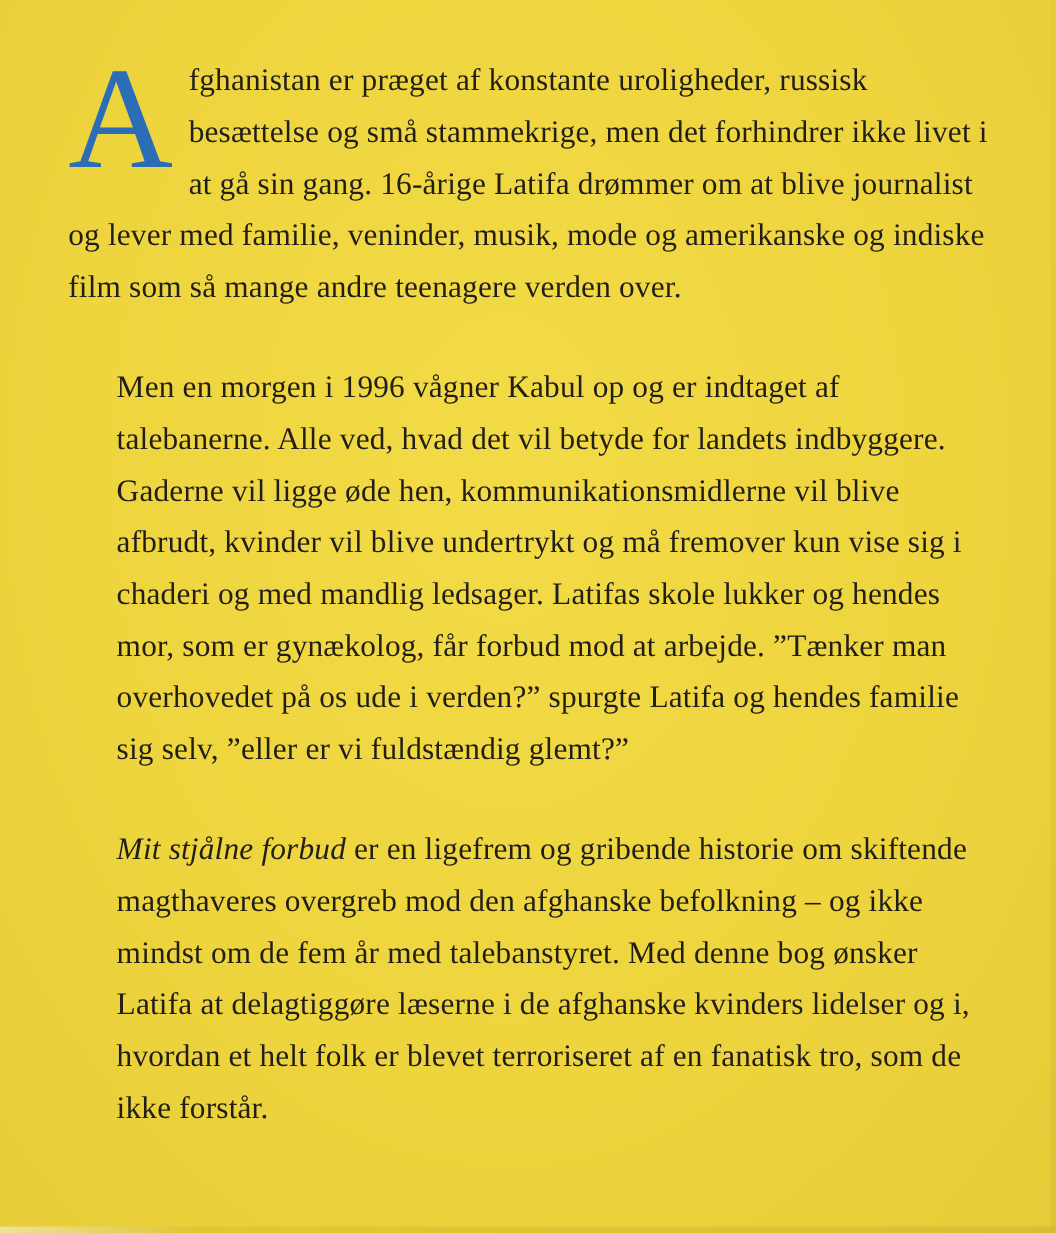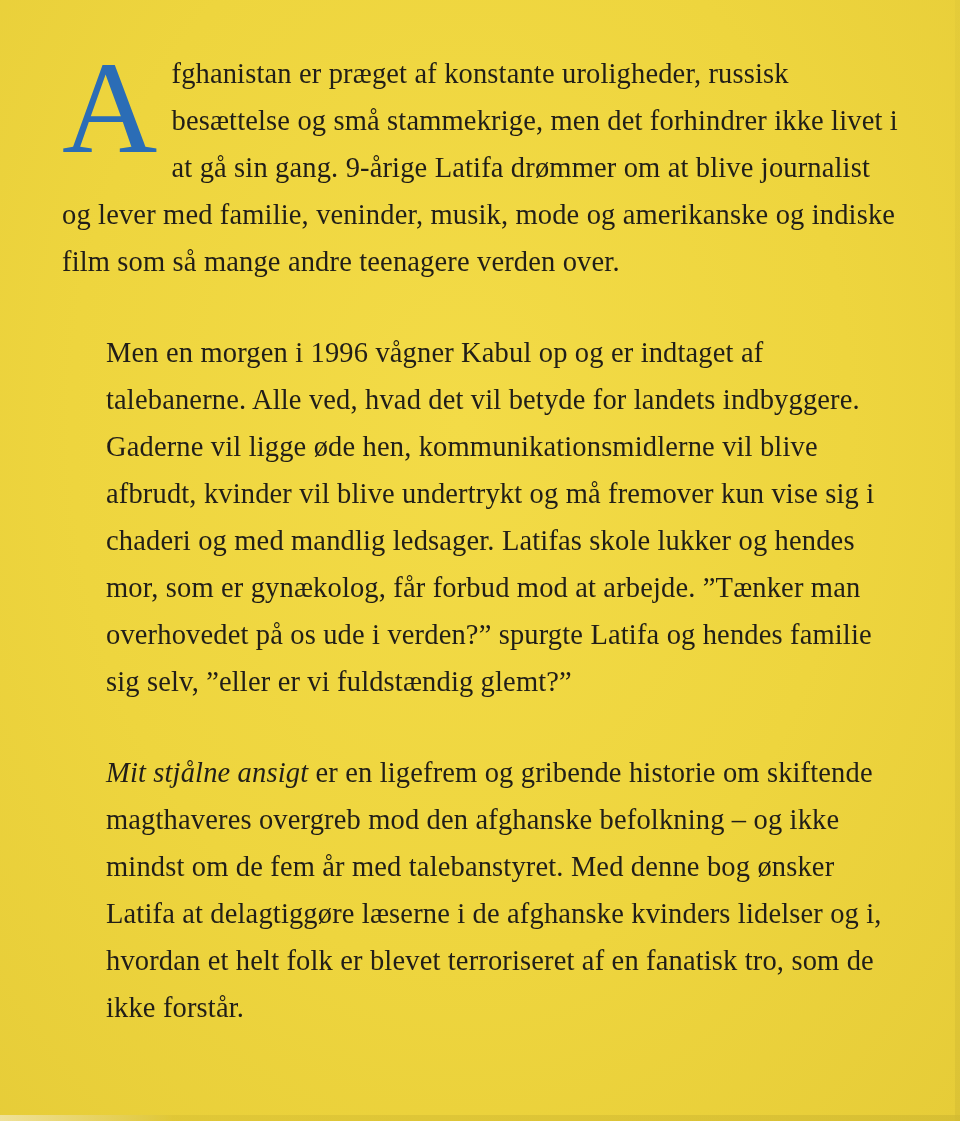--- a/index.html
+++ b/index.html
@@ -62,24 +62,24 @@
     background: linear-gradient(180deg, #dfc738, #d2ba32);
     opacity: 0.5;
   }
 </style>
 </head>
 <body>
 
 <div class="page">
 
   <p class="para">
-    <span class="dropcap">A</span><span>fghanistan er præget af konstante uroligheder, russisk besættelse og små stammekrige, men det forhindrer ikke livet i at gå sin gang. 9-årige Latifa drømmer om at blive journalist og lever med familie, veninder, musik, mode og amerikanske og indiske film som så mange andre teenagere verden over.</span>
+    <span class="dropcap">A</span><span>fghanistan er præget af konstante uroligheder, russisk besættelse og små stammekrige, men det forhindrer ikke livet i at gå sin gang. 16-årige Latifa drømmer om at blive journalist og lever med familie, veninder, musik, mode og amerikanske og indiske film som så mange andre teenagere verden over.</span>
   </p>
 
   <p class="para">Men en morgen i 1996 vågner Kabul op og er indtaget af talebanerne. Alle ved, hvad det vil betyde for landets indbyggere. Gaderne vil ligge øde hen, kommunikationsmidlerne vil blive afbrudt, kvinder vil blive undertrykt og må fremover kun vise sig i chaderi og med mandlig ledsager. Latifas skole lukker og hendes mor, som er gynækolog, får forbud mod at arbejde. ”Tænker man overhovedet på os ude i verden?” spurgte Latifa og hendes familie sig selv, ”eller er vi fuldstændig glemt?”</p>
 
   <p class="para">
-    <span class="italic">Mit stjålne ansigt</span><span> er en ligefrem og gribende historie om skiftende magthaveres overgreb mod den afghanske befolkning – og ikke mindst om de fem år med talebanstyret. Med denne bog ønsker Latifa at delagtiggøre læserne i de afghanske kvinders lidelser og i, hvordan et helt folk er blevet terroriseret af en fanatisk tro, som de ikke forstår.</span>
+    <span class="italic">Mit stjålne forbud</span><span> er en ligefrem og gribende historie om skiftende magthaveres overgreb mod den afghanske befolkning – og ikke mindst om de fem år med talebanstyret. Med denne bog ønsker Latifa at delagtiggøre læserne i de afghanske kvinders lidelser og i, hvordan et helt folk er blevet terroriseret af en fanatisk tro, som de ikke forstår.</span>
   </p>
 
   <div class="edge-bottom"></div>
   <div class="edge-right"></div>
 </div>
 
 </body></html>

